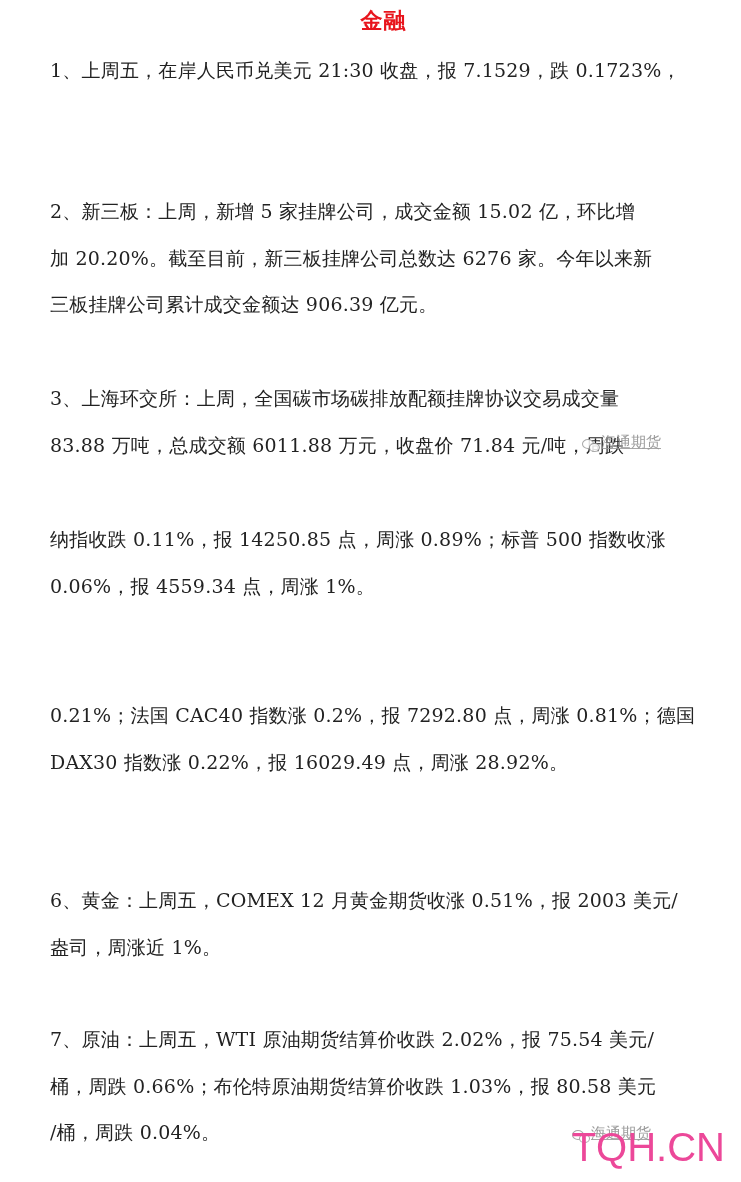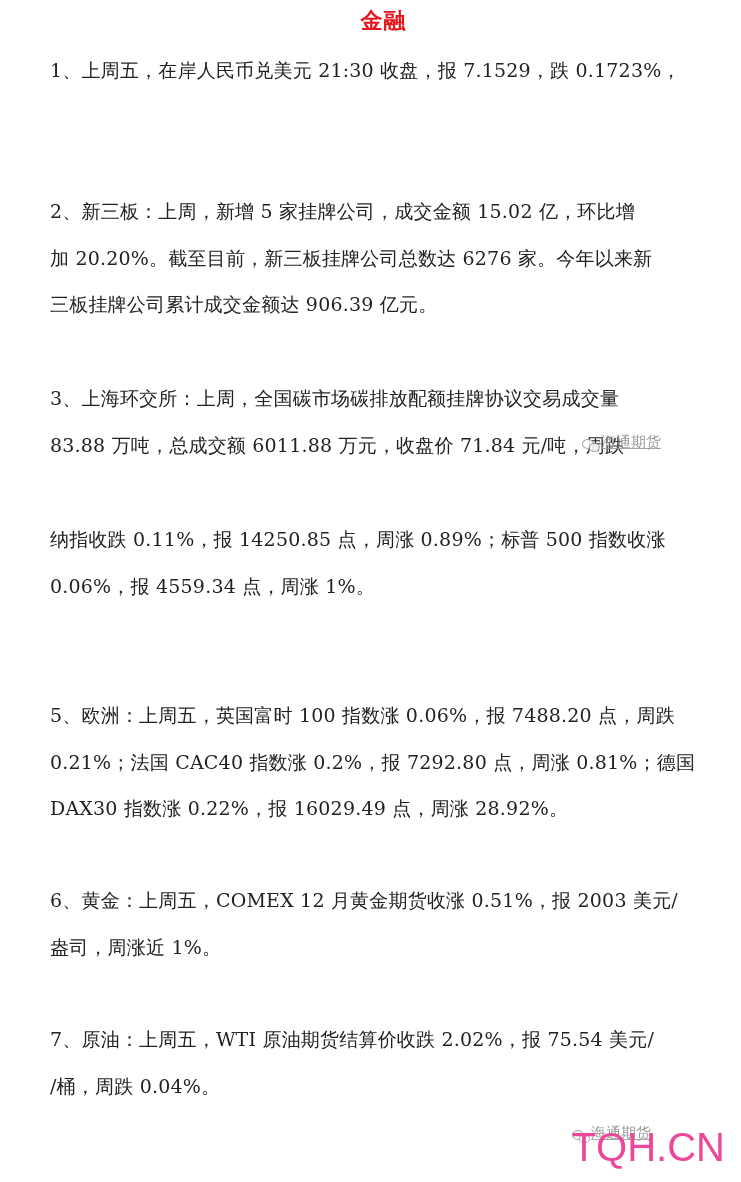--- a/index.html
+++ b/index.html
@@ -63,32 +63,32 @@
   <span class="wm-icon"></span>
   <span class="wm-text">海通期货</span>
 </div>
 
 <div class="para" style="top:516px;">
   <span class="line">纳指收跌 0.11%，报 14250.85 点，周涨 0.89%；标普 500 指数收涨</span>
   <span class="line">0.06%，报 4559.34 点，周涨 1%。</span>
 </div>
 
 <div class="para" style="top:692px;">
-  <span class="line">5、欧洲：上周五，英国富时 100 指数涨 0.06%，报 7488.20 点，周跌</span>
   <span class="line">0.21%；法国 CAC40 指数涨 0.2%，报 7292.80 点，周涨 0.81%；德国</span>
   <span class="line">DAX30 指数涨 0.22%，报 16029.49 点，周涨 28.92%。</span>
 </div>
 
 <div class="para" style="top:877px;">
   <span class="line">6、黄金：上周五，COMEX 12 月黄金期货收涨 0.51%，报 2003 美元/</span>
   <span class="line">盎司，周涨近 1%。</span>
 </div>
 
 <div class="para" style="top:1016px;">
   <span class="line">7、原油：上周五，WTI 原油期货结算价收跌 2.02%，报 75.54 美元/</span>
+  <span class="line">桶，周跌 0.66%；布伦特原油期货结算价收跌 1.03%，报 80.58 美元</span>
   <span class="line">/桶，周跌 0.04%。</span>
 </div>
 
 <div class="wm" style="left:572px; top:1124px;">
   <span class="wm-icon"></span>
   <span class="wm-text">海通期货</span>
 </div>
 
 <div class="site">TQH.CN</div>
 

